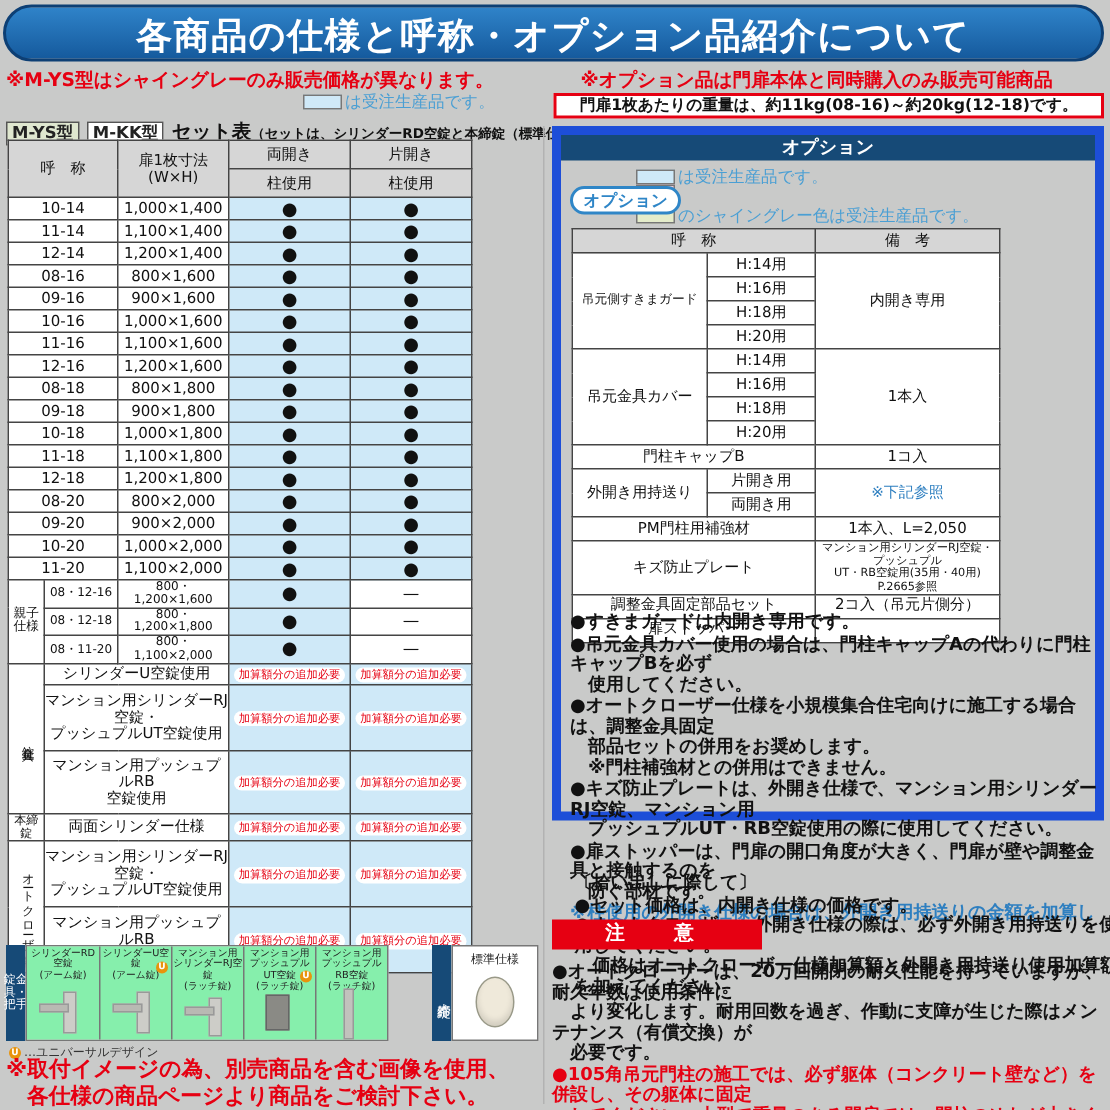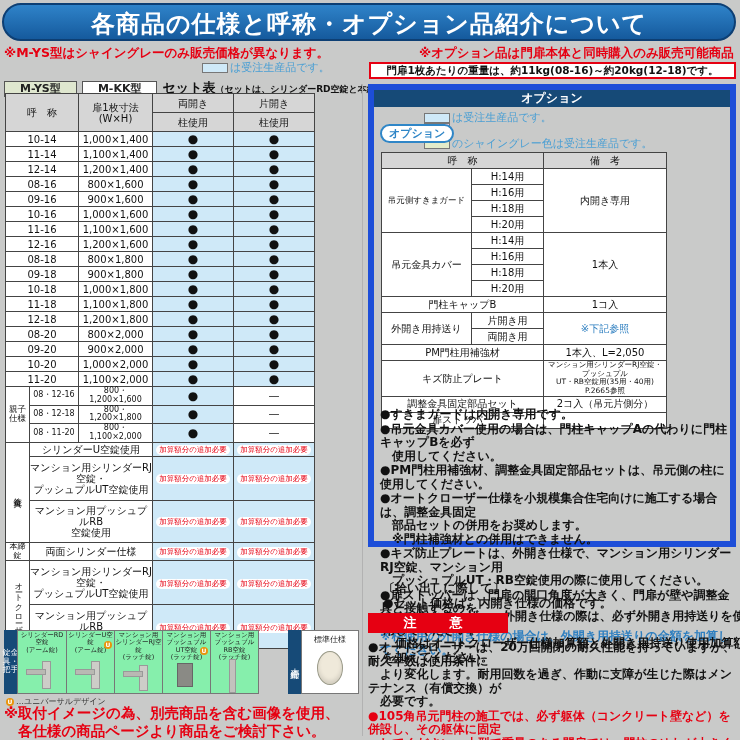--- a/index.html
+++ b/index.html
@@ -8,21 +8,21 @@
   .abs{position:absolute;}
   
   .title-bar{left:2px;top:3px;width:734px;height:38px;line-height:38px;text-align:center;
     background:linear-gradient(#2f83c9,#155a9d);border:2px solid #0d3f74;border-radius:21px;
     color:#fff;font-weight:bold;font-size:24px;letter-spacing:1px;box-sizing:border-box;}
   .red{color:#e60012;}
   .note-red{font-size:12.5px;font-weight:bold;color:#e60012;white-space:nowrap;}
   .legend-row{font-size:11px;color:#4a9fd4;display:flex;align-items:center;gap:2px;white-space:nowrap;}
   .swatch{display:inline-block;width:26px;height:10px;border:1px solid #777;box-sizing:border-box;}
   .badge-box{display:inline-block;border:1px solid #555;font-size:11px;font-weight:bold;color:#222;
-    padding:0 15px;line-height:14px;background:#fff;}
+    padding:0 3px;line-height:14px;background:#fff;}
   .badge-green{background:#dfe7cf;}
   .set-title{font-size:13px;font-weight:bold;color:#111;}
   .set-note{font-size:9px;font-weight:bold;color:#111;}
   
   table{border-collapse:collapse;}
   .set-table{font-size:10px;color:#111;background:#fff;}
   .set-table td{border:1px solid #444;text-align:center;padding:0;line-height:1.1;}
   .set-table .hdr td{background:#d6d6d6;font-size:10px;height:18px;}
   .set-table tr.d td{height:14px;}
   .blc{background:#cfe9f8;}
@@ -327,21 +327,21 @@
     </div>
   </div>
 
   <div class="abs bottom-red" style="left:4px;top:704px;">
     <div>※取付イメージの為、別売商品を含む画像を使用、</div>
     <div style="padding-left:14px;">各仕様の商品ページより商品をご検討下さい。</div>
   </div>
 
   <div class="abs vdivider"></div>
 
-  <div class="abs note-red" style="left:387px;top:45px;margin-left:32px;">※オプション品は門扉本体と同時購入のみ販売可能商品</div>
+  <div class="abs note-red" style="left:387px;top:45px;">※オプション品は門扉本体と同時購入のみ販売可能商品</div>
   <div class="abs weight-box">門扉1枚あたりの重量は、約11kg(08-16)～約20kg(12-18)です。</div>
 
   <div class="abs opt-box">
     <div class="abs opt-bar">オプション</div>
 
     <div class="abs legend-row" style="left:50px;top:20px;">
       <span class="swatch" style="background:#cfe9f8;"></span>
       <span>は受注生産品です。</span>
     </div>
     <div class="abs legend-row" style="left:50px;top:33px;">
@@ -424,21 +424,20 @@
         <td colspan="2">扉ストッパー</td>
         <td></td>
       </tr>
     </tbody>
       </table>
 
     <div class="abs notes" style="left:6px;top:318px;width:356px;">
       <div class="pre">●すきまガードは内開き専用です。</div>
       <div class="pre">●吊元金具カバー使用の場合は、門柱キャップAの代わりに門柱キャップBを必ず
 　使用してください。</div>
-      <div class="pre">●PM門柱用補強材、調整金具固定部品セットは、吊元側の柱に使用してください。</div>
       <div class="pre">●オートクローザー仕様を小規模集合住宅向けに施工する場合は、調整金具固定
 　部品セットの併用をお奨めします。
 　※門柱補強材との併用はできません。</div>
       <div class="pre">●キズ防止プレートは、外開き仕様で、マンション用シリンダーRJ空錠、マンション用
 　プッシュプルUT・RB空錠使用の際に使用してください。</div>
       <div class="pre">●扉ストッパーは、門扉の開口角度が大きく、門扉が壁や調整金具と接触するのを
 　防ぐ部材です。</div>
       <div class="blue-text">※柱使用の外開き仕様の場合は、外開き用持送りの金額を加算してください。</div>
     </div>
   </div>

